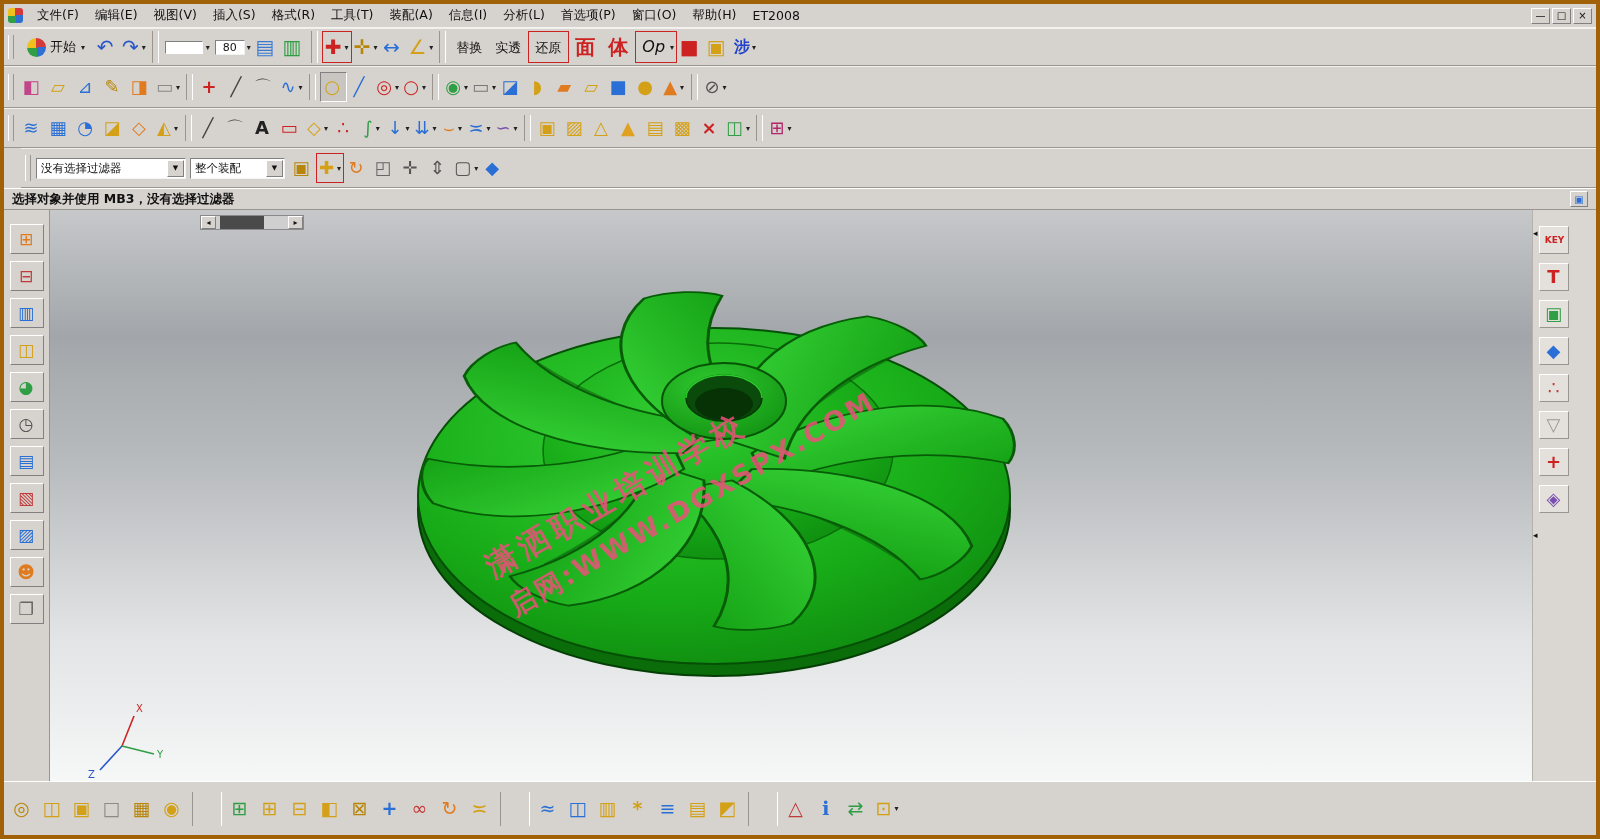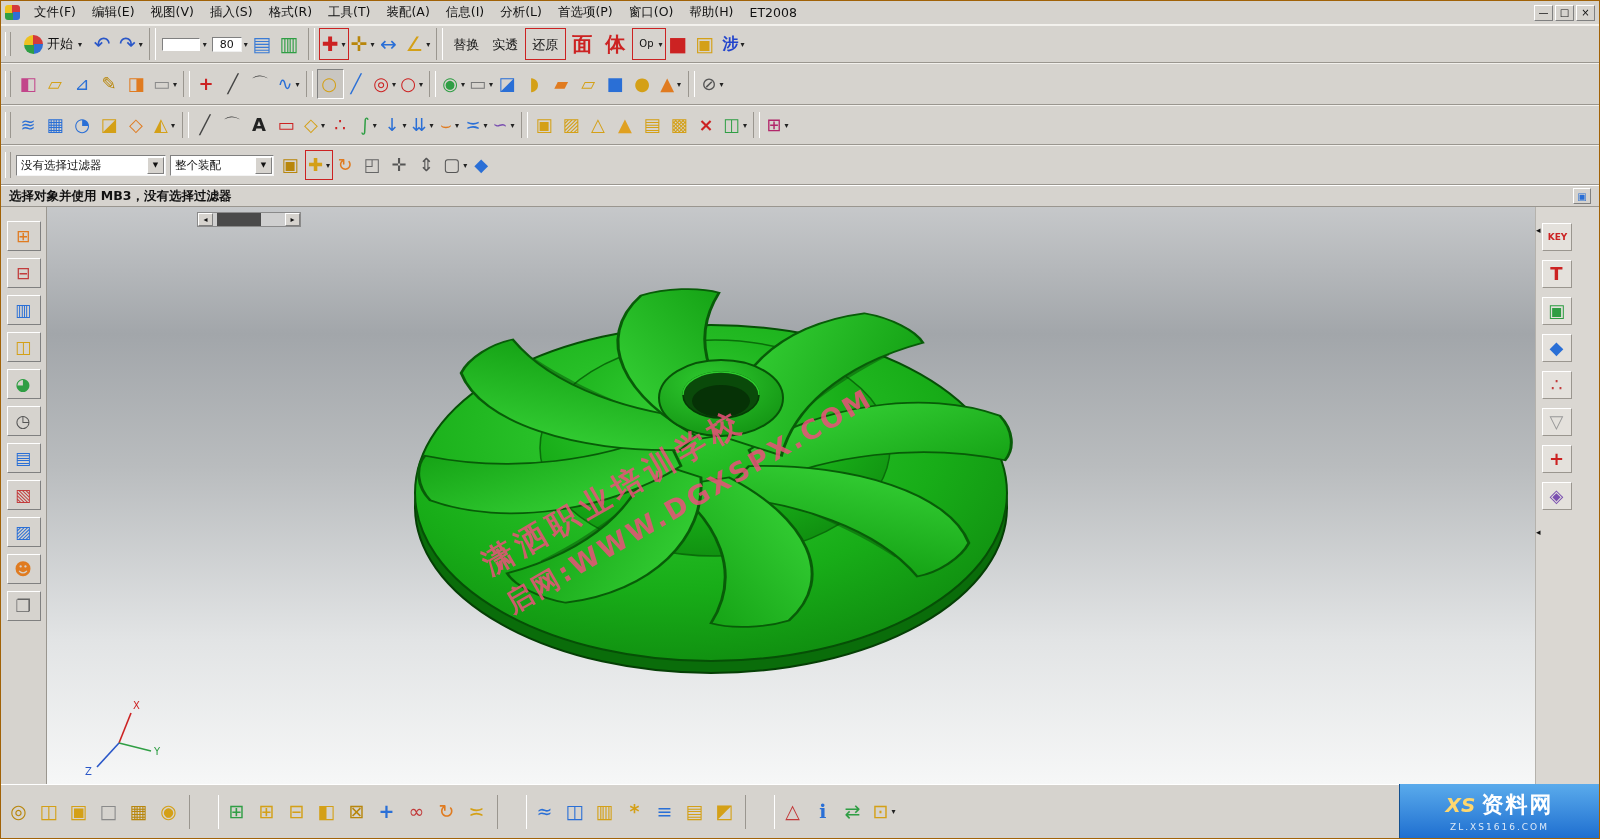--- a/index.html
+++ b/index.html
@@ -1,63 +1,63 @@
 <!DOCTYPE html>
 <html><head>
 <meta charset="utf-8">
 <style>
   * { box-sizing: border-box; margin:0; padding:0; }
   html,body { width:1600px; height:839px; overflow:hidden; }
   body { font-family:"DejaVu Sans","Liberation Sans",sans-serif; background:#d6d3ce; font-size:12px; color:#111; }
-  .app { width:1600px; height:839px; display:flex; flex-direction:column; border:1px solid #a16207; }
+  .app { width:1600px; height:839px; display:flex; flex-direction:column; border:4px solid #a16207; }
 
   
   .menubar { height:24px; display:flex; align-items:center; padding:0 4px; background:#d6d3ce; border-bottom:1px solid #f4f2ee; flex:0 0 auto; }
   .appicon { width:15px; height:15px; border-radius:3px; margin-right:6px;
              background:conic-gradient(#d43a3a 0 25%,#2f6fd4 0 50%,#2f9e44 0 75%,#eec11e 0); }
   .menu-item { padding:2px 8px; font-size:12.5px; white-space:nowrap; cursor:default; }
   .wctl { margin-left:auto; display:flex; gap:2px; }
   .wbtn { width:19px; height:16px; display:flex; align-items:center; justify-content:center;
           background:#d6d3ce; border:1px solid; border-color:#fff #808080 #808080 #fff; font-size:10px; line-height:1; }
 
   
   .tb { display:flex; align-items:center; padding:1px 3px; background:#d6d3ce;
         border-top:1px solid #f2f0ec; border-bottom:1px solid #9a968f; flex:0 0 auto; }
   .tb::before { content:""; width:4px; height:70%; border-left:1px solid #fff; border-right:1px solid #9a968f; margin:0 5px 0 1px; }
-  .tb1 { height:38px; } .tb2 { height:42px; } .tb3 { height:40px; } .tb4 { height:40px; }
+  .tb1 { height:38px; } .tb2 { height:42px; } .tb3 { height:40px; } .tb4 { height:40px;margin-left:17px; }
   .tools { display:flex; align-items:center; }
   .tool { height:30px; min-width:27px; padding:0 2px; display:flex; align-items:center; justify-content:center; gap:1px; cursor:default; }
   .tb1 .tool { height:32px; }
   .tg { font-size:18px; line-height:1; color:var(--c,#444); }
   .tb1 .tg { font-size:20px; }
   .tl { font-size:12px; line-height:1; }
   .tc { font-size:8px; color:#222; margin-left:1px; }
   .sep { min-width:7px; width:7px; height:26px; padding:0; border-left:1px solid #9a968f; border-right:1px solid #fff; margin:0 4px; }
   .bold .tg, .bold .tl { font-weight:bold; }
   .redbox { border:1px solid #cc2222 !important; }
   .activebox { border:1px solid; border-color:#808080 #fff #fff #808080 !important; background:#c9c6c1; }
   .txtbtn .tl { font-size:13px; padding:0 3px; }
-  .sm .tl { font-size:10px; }
+  .sm .tl { font-size:16px;font-style:italic; }
   .bigtxt .tl { font-size:20px; font-weight:700; color:#cc2222; padding:0 3px; }
   .blue .tl { font-size:16px; font-weight:700; color:#2244cc; }
   .swatch .tg { width:38px; height:13px; background:#fff; border:1px solid; border-color:#808080 #fff #fff #808080; }
   .combosm .tl { background:#fff; border:1px solid; border-color:#808080 #f0f0f0 #f0f0f0 #808080; padding:1px 7px; font-size:11px; }
   .keybtn { background:#e8c84a; border:1px solid #9a7; }
   .keybtn .tl { color:#c22; font-weight:800; font-size:9px;text-align:center; }
 
   .start-btn { display:flex; align-items:center; gap:4px; padding:0 7px; height:32px; border:1px solid transparent; }
   .start-ico { width:19px; height:19px; border-radius:50%;
                background:conic-gradient(#d43a3a 0 25%,#2f6fd4 0 50%,#2f9e44 0 75%,#eec11e 0); }
   .start-lab { font-size:13px; }
 
   .combo { display:flex; align-items:center; height:21px; background:#fff; border:1px solid; border-color:#808080 #f4f4f4 #f4f4f4 #808080; margin-right:4px; }
   .combo-val { padding:0 4px; font-size:11.5px; white-space:nowrap; overflow:hidden; }
   .combo-btn { width:17px; height:17px; margin:1px; background:#d6d3ce; border:1px solid; border-color:#fff #808080 #808080 #fff;
                display:flex; align-items:center; justify-content:center; font-size:7px; }
-  .w150 { width:150px; } .w120 { width:104px; }
+  .w150 { width:150px; } .w120 { width:95px; }
 
   
   .promptbar { height:22px; display:flex; align-items:center; padding:0 8px; background:#d6d3ce;
                border-top:1px solid #fff; border-bottom:1px solid #9a968f; font-weight:700; font-size:12.5px; flex:0 0 auto; }
   .prompt-ico { margin-left:auto; width:18px; height:16px; display:flex; align-items:center; justify-content:center;
                 border:1px solid; border-color:#fff #808080 #808080 #fff; font-size:10px; color:#2a6fd6; }
 
   
   .main { flex:1 1 auto; display:flex; min-height:0; }
   .leftbar { width:46px; flex:0 0 auto; background:#d6d3ce; border-right:1px solid #9a968f;
@@ -1055,22 +1055,15 @@
           <span class="tc"></span>
         </span>
 
         <span class="tool" style="--c: #d4a017;">
           <span class="tg">⊡</span>
           <span class="tl"></span>
           <span class="tc">▾</span>
         </span>
       </div>
 
-    <div class="sitelogo">
-      <div class="logorow">
-        <span class="logoxs">XS</span>
-        <span class="logoname">资料网</span>
-      </div>
-      <div class="logourl">ZL.XS1616.COM</div>
-    </div>
   </div>
 
 </div>
 
 </body></html>

